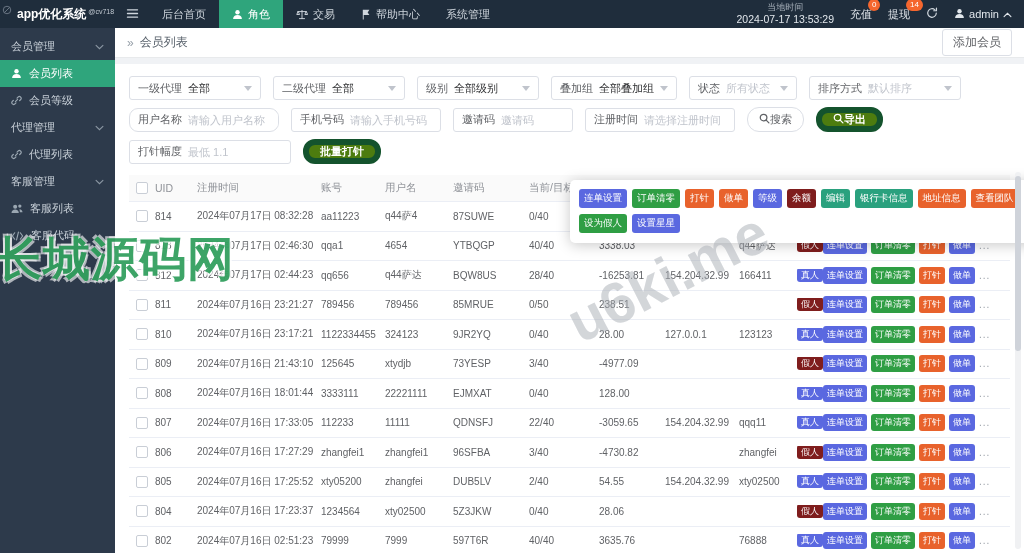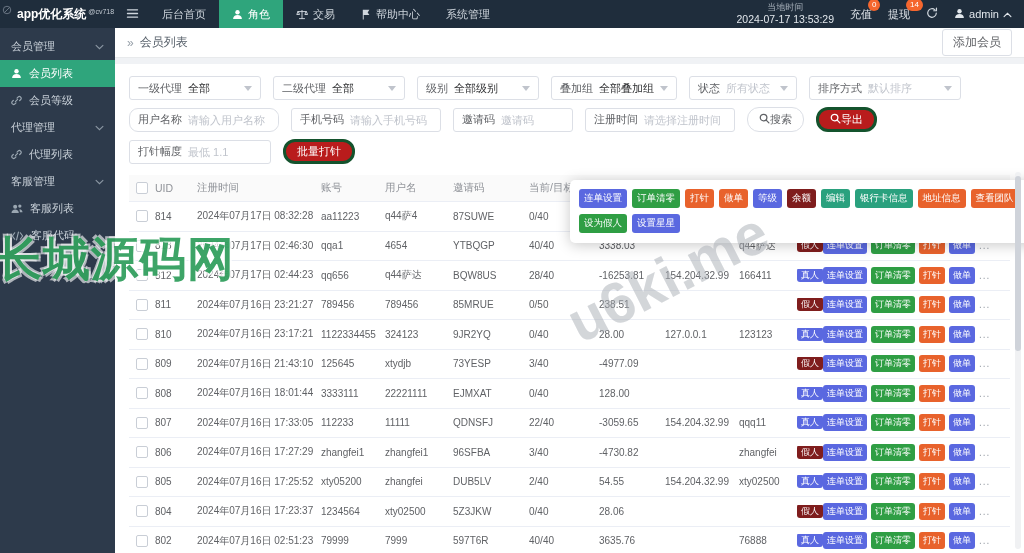--- a/index.html
+++ b/index.html
@@ -71,24 +71,24 @@
   #f-selects .group:nth-child(1) { width: 132px; }
   #f-selects .group:nth-child(2) { width: 132px; }
   #f-selects .group:nth-child(3) { width: 122px; }
   #f-selects .group:nth-child(4) { width: 126px; }
   #f-selects .group:nth-child(5) { width: 108px; }
   #f-selects .group:nth-child(6) { width: 152px; }
   #f-inputs .group:nth-child(1) { width: 150px; border-radius: 9px; }
   #f-inputs .group:nth-child(2) { width: 150px; }
   #f-inputs .group:nth-child(3) { width: 120px; }
   #f-inputs .group:nth-child(4) { width: 150px; }
-  .inject-group { width: 142px; }
+  .inject-group { width: 162px; }
   .btn { height: 25px; display: inline-flex; align-items: center; gap: 0; border-radius: 12px; font-size: 11px; padding: 0 11px; cursor: pointer; white-space: nowrap; }
   .btn-plain { border: 1px solid #dcdfe6; color: #606266; background: #fff; }
-  .btn-orange { background: #b91c1c; color: #fff; border: 3px solid #14532d; }
+  .btn-orange { background: #4d7c0f; color: #fff; border: 6px solid #14532d; font-weight: bold; }
 
   
   .tbl { margin-top: 11px; font-size: 10px; color: #606266; }
   .t-head { display: flex; background: #fafafa; border-bottom: 1px solid #ebeef5; height: 27px; align-items: center; color: #909399; font-size: 10.5px; }
   .t-row { display: flex; height: 29.5px; align-items: center; border-bottom: 1px solid #ebeef5; background: #fff; }
   .c { padding-right: 4px; overflow: hidden; white-space: nowrap; flex: none; }
   .c-sel { width: 26px; display: flex; justify-content: center; padding-right: 0; }
   .c-uid { width: 42px; }
   .c-time { width: 124px; }
   .c-acc { width: 64px; }

